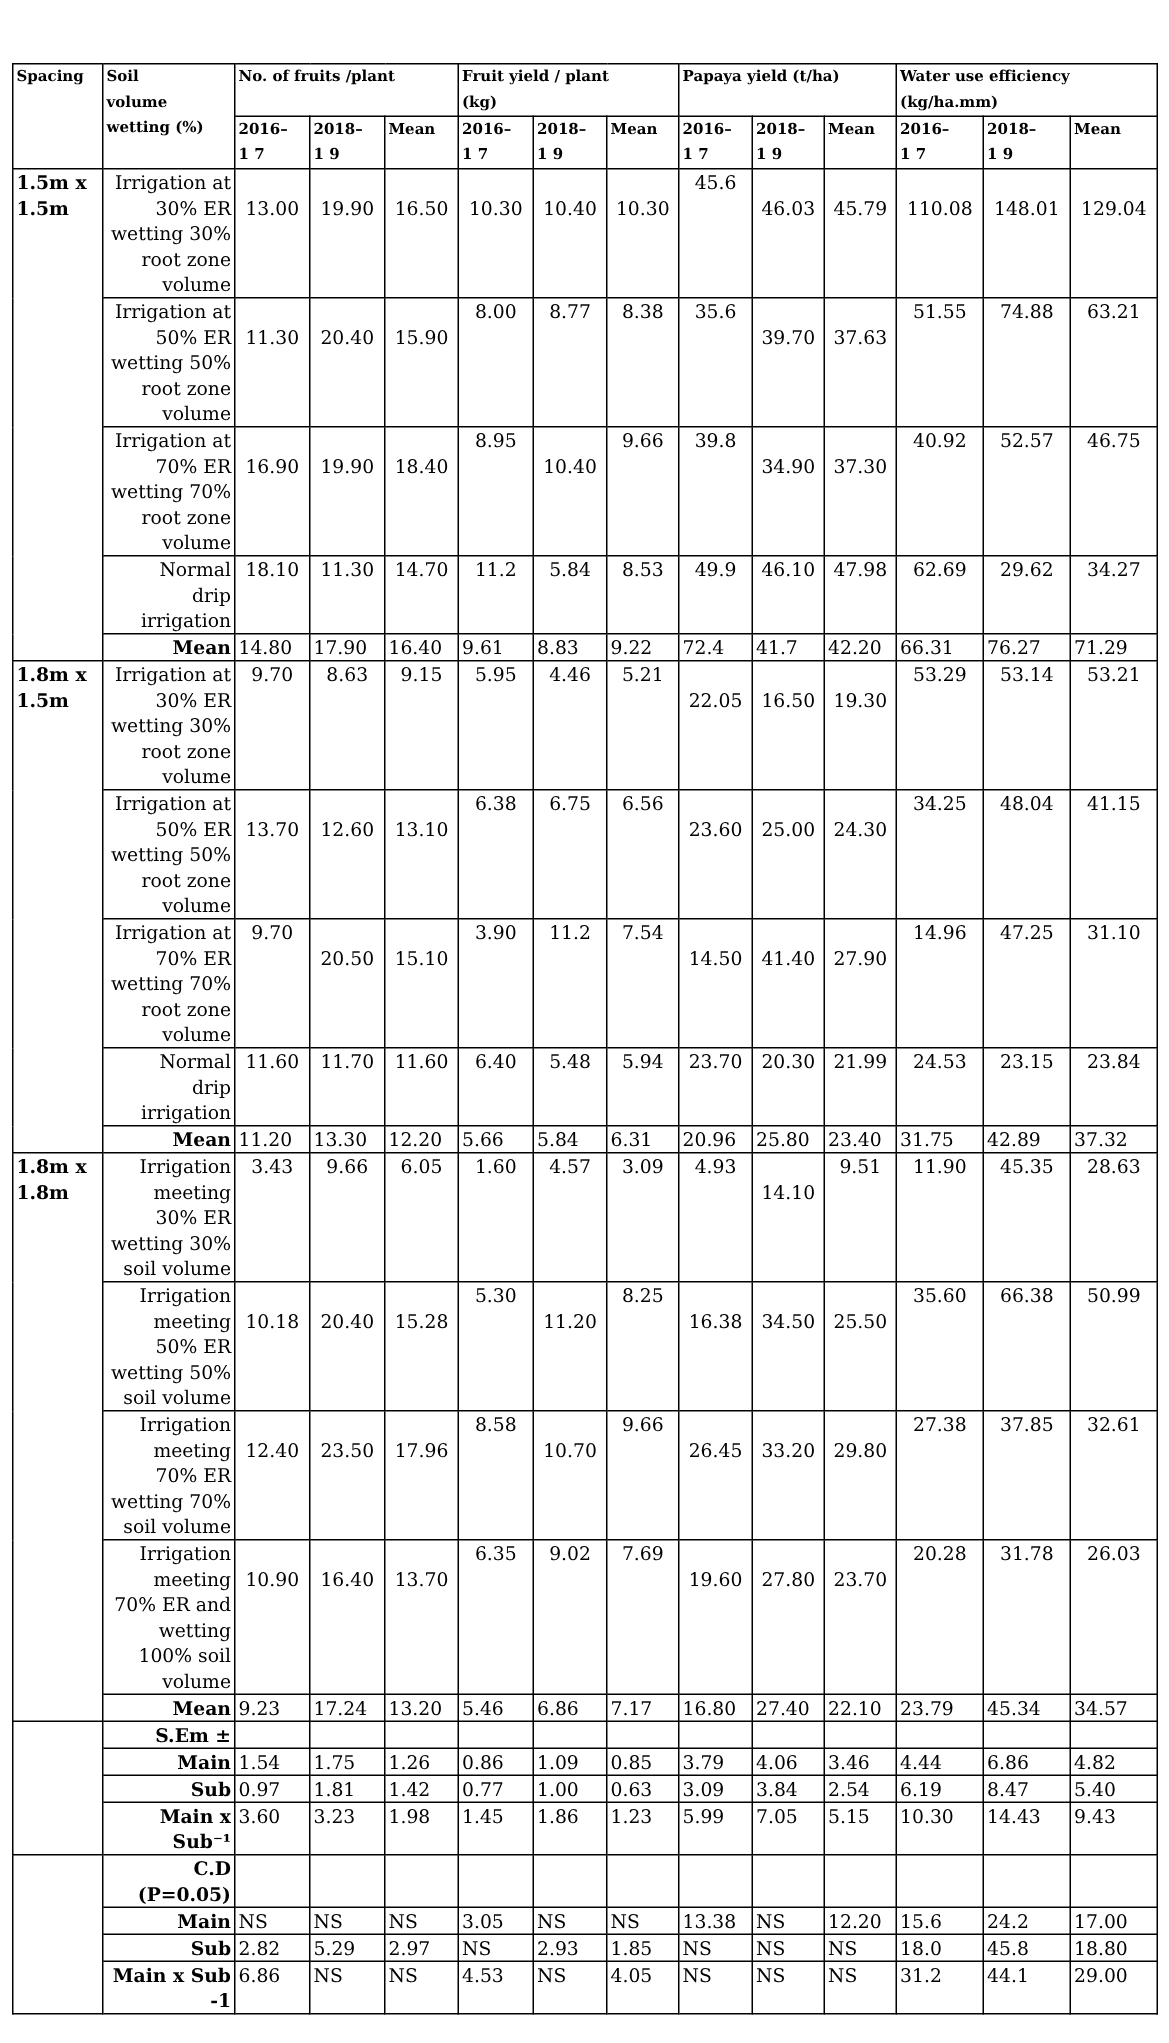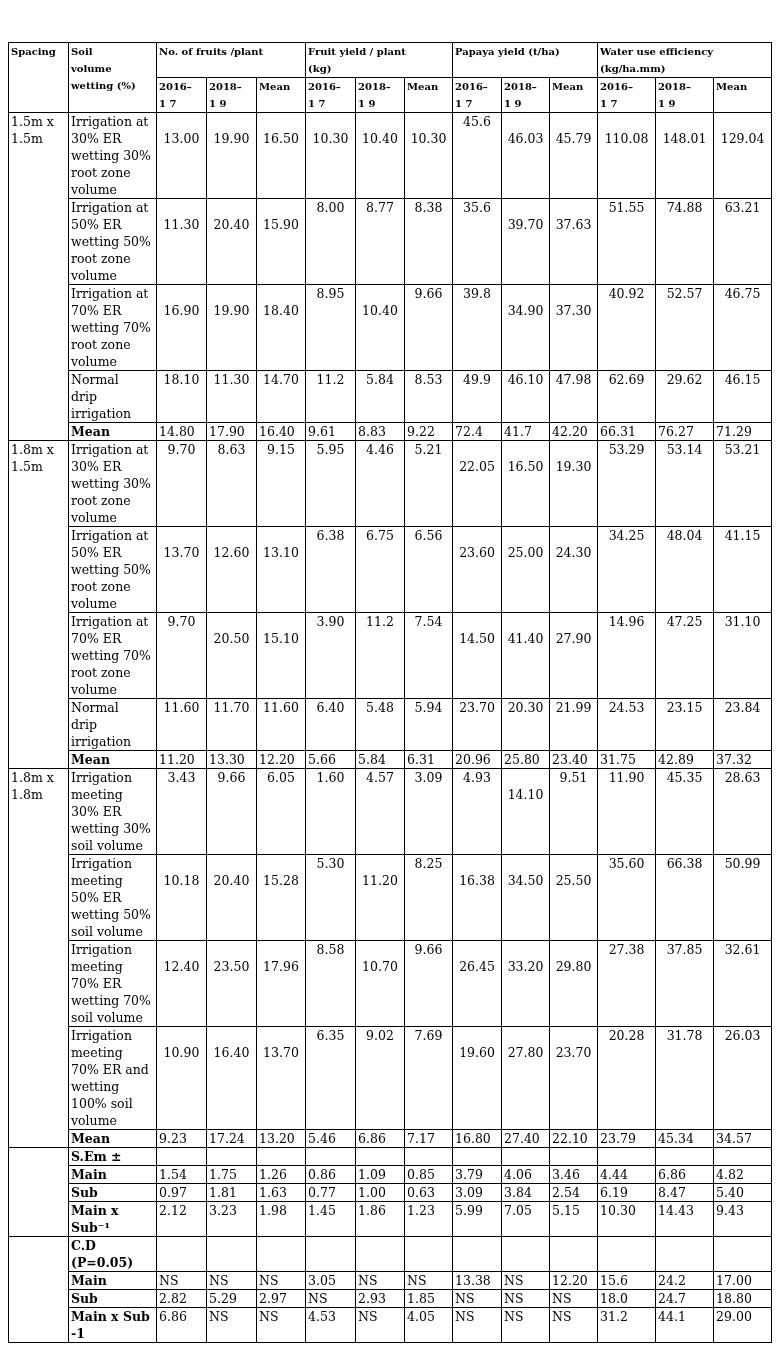--- a/index.html
+++ b/index.html
@@ -22,22 +22,22 @@
     font-size: 12.5px;
     line-height: 17px;
     padding: 0 2px;
     overflow: hidden;
   }
   th {
     font-weight: bold;
     text-align: left;
     font-size: 10px;
   }
-  td.spacing { font-weight: normal; }
-  td.label { text-align: left; }
+  td.spacing { font-weight: bold; }
+  td.label { text-align: right; }
   td.label.bold { font-weight: bold; }
   td.val { text-align: center; }
   td.val.left { text-align: left; }
 </style>
 </head>
 <body>
 
 <table class="data">
   <colgroup>
     <col style="width:60px">
@@ -181,21 +181,21 @@
         <td class="val">11.30</td>
         <td class="val">14.70</td>
         <td class="val">11.2</td>
         <td class="val">5.84</td>
         <td class="val">8.53</td>
         <td class="val">49.9</td>
         <td class="val">46.10</td>
         <td class="val">47.98</td>
         <td class="val">62.69</td>
         <td class="val">29.62</td>
-        <td class="val">46.15</td>
+        <td class="val">34.27</td>
       </tr>
       <tr>
         <td class="label bold">Mean</td>
         <td class="val left">14.80</td>
         <td class="val left">17.90</td>
         <td class="val left">16.40</td>
         <td class="val left">9.61</td>
         <td class="val left">8.83</td>
         <td class="val left">9.22</td>
         <td class="val left">72.4</td>
@@ -453,35 +453,35 @@
         <td class="val left">4.06</td>
         <td class="val left">3.46</td>
         <td class="val left">4.44</td>
         <td class="val left">6.86</td>
         <td class="val left">4.82</td>
       </tr>
       <tr>
         <td class="label bold">Sub</td>
         <td class="val left">0.97</td>
         <td class="val left">1.81</td>
-        <td class="val left">1.63</td>
+        <td class="val left">1.42</td>
         <td class="val left">0.77</td>
         <td class="val left">1.00</td>
         <td class="val left">0.63</td>
         <td class="val left">3.09</td>
         <td class="val left">3.84</td>
         <td class="val left">2.54</td>
         <td class="val left">6.19</td>
         <td class="val left">8.47</td>
         <td class="val left">5.40</td>
       </tr>
       <tr>
         <td class="label bold">Main x
 Sub⁻¹</td>
-        <td class="val left">2.12</td>
+        <td class="val left">3.60</td>
         <td class="val left">3.23</td>
         <td class="val left">1.98</td>
         <td class="val left">1.45</td>
         <td class="val left">1.86</td>
         <td class="val left">1.23</td>
         <td class="val left">5.99</td>
         <td class="val left">7.05</td>
         <td class="val left">5.15</td>
         <td class="val left">10.30</td>
         <td class="val left">14.43</td>
@@ -524,21 +524,21 @@
         <td class="val left">2.82</td>
         <td class="val left">5.29</td>
         <td class="val left">2.97</td>
         <td class="val left">NS</td>
         <td class="val left">2.93</td>
         <td class="val left">1.85</td>
         <td class="val left">NS</td>
         <td class="val left">NS</td>
         <td class="val left">NS</td>
         <td class="val left">18.0</td>
-        <td class="val left">24.7</td>
+        <td class="val left">45.8</td>
         <td class="val left">18.80</td>
       </tr>
       <tr>
         <td class="label bold">Main x Sub
 -1</td>
         <td class="val left">6.86</td>
         <td class="val left">NS</td>
         <td class="val left">NS</td>
         <td class="val left">4.53</td>
         <td class="val left">NS</td>

